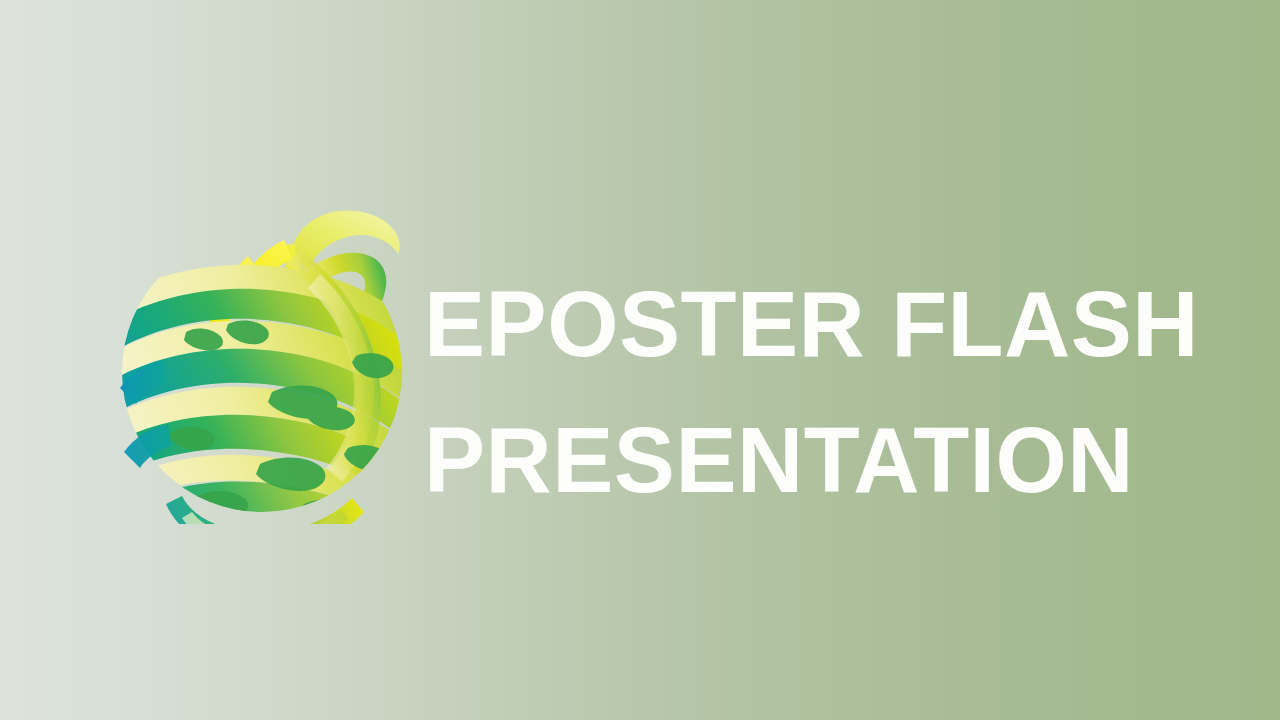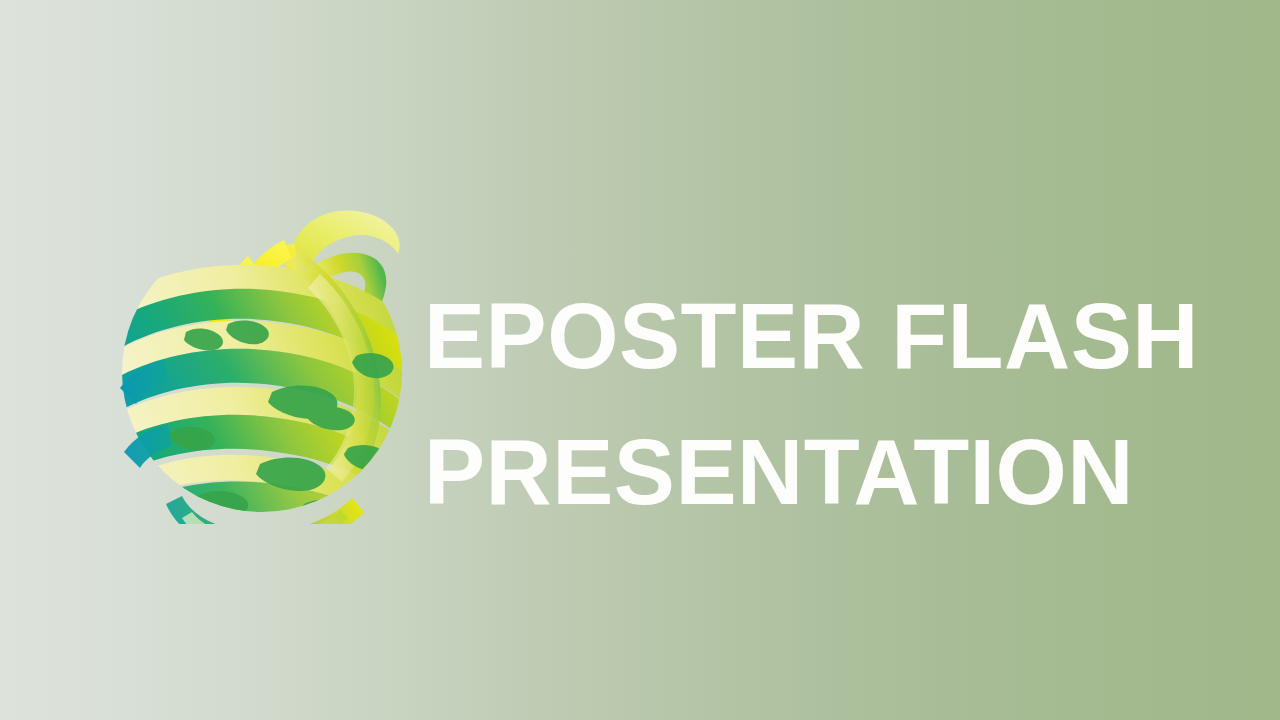--- a/index.html
+++ b/index.html
@@ -43,21 +43,21 @@
   #logo-wrap svg {
     display: block;
     width: 100%;
     height: 100%;
   }
 
   
   #headline {
     position: absolute;
     left: 424px;
-    top: 268px;
+    top: 256px;
     width: 800px;
   }
   .headline-line {
     display: block;
     color: #fdfdfb;
     font-family: "Liberation Sans", sans-serif;
     font-weight: bold;
     font-size: 93px;
     line-height: 136px;
     letter-spacing: 0.5px;

